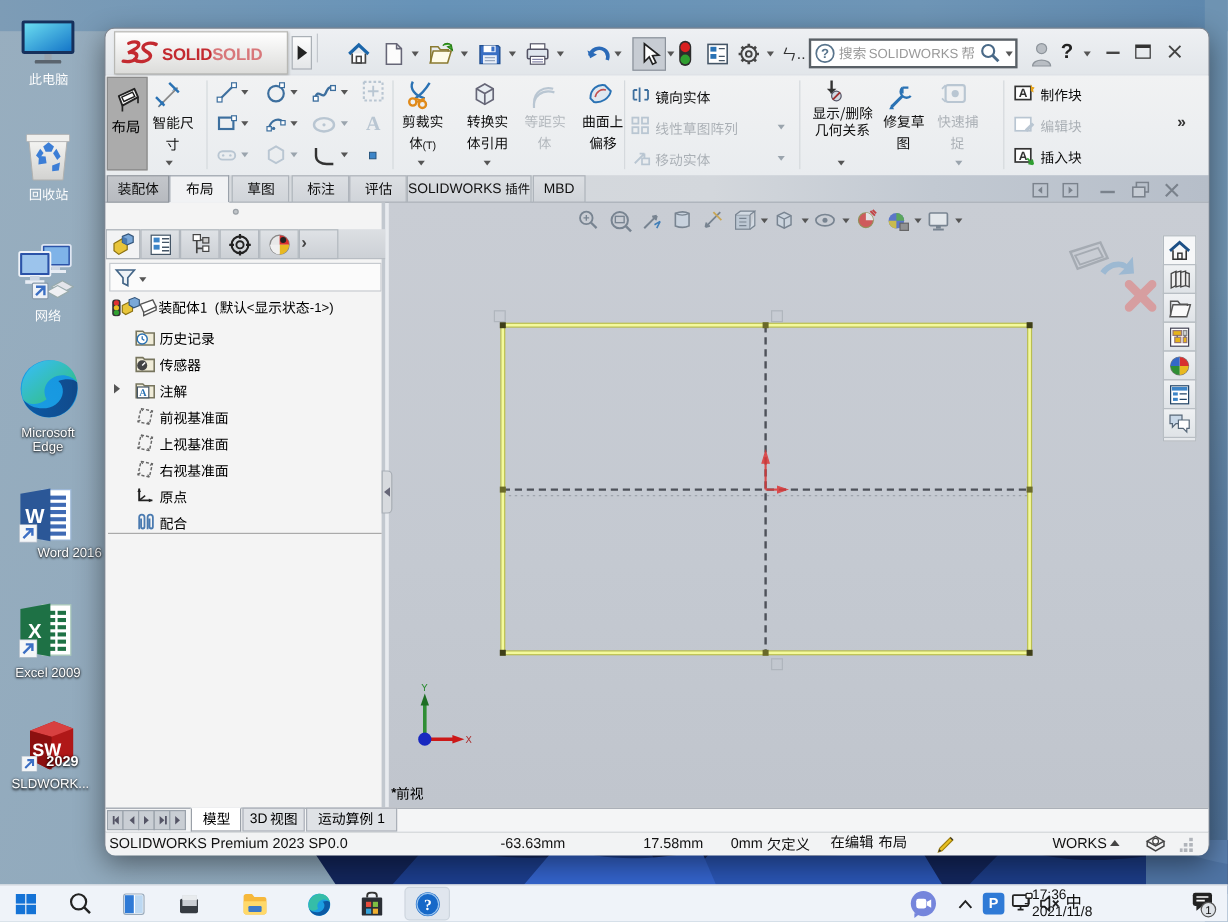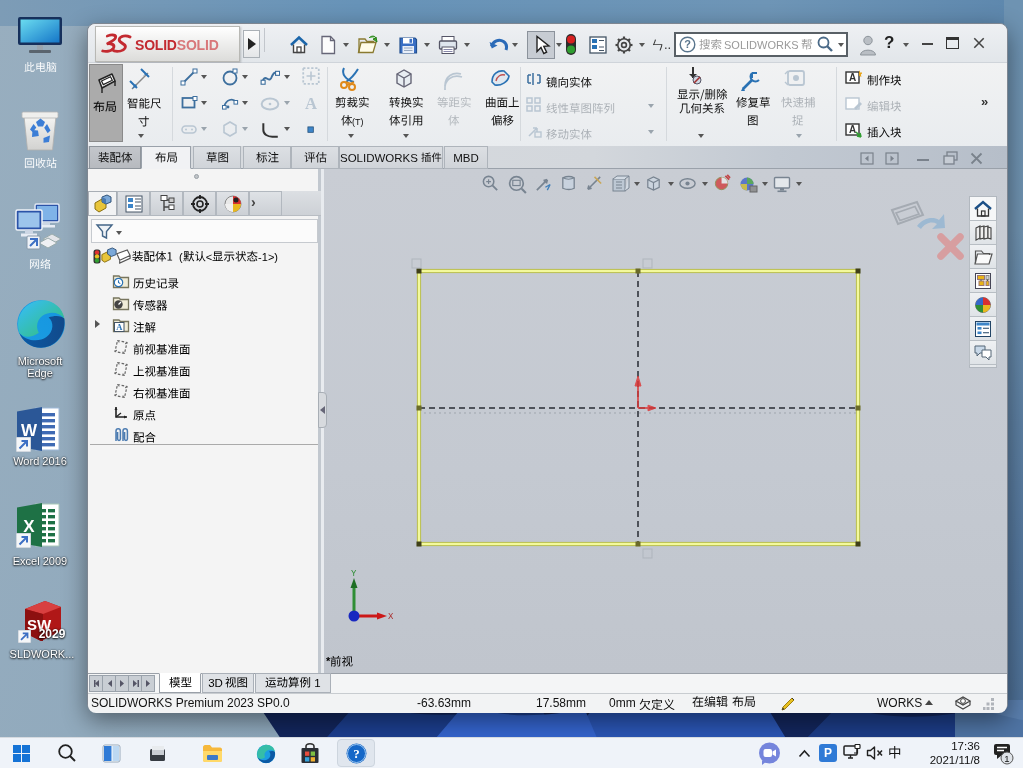--- a/index.html
+++ b/index.html
@@ -236,21 +236,21 @@
       <rect x="24" y="31" width="16" height="3.4"></rect>
       <rect x="24" y="37" width="16" height="3.4"></rect>
     </g>
 <path d="M2 5.5 L27 1 L27 45 L2 40.5 Z" fill="#2b5797"></path>
 <text x="14" y="30" font-family="Liberation Sans" font-size="17" font-weight="bold" fill="#fff" text-anchor="middle">W</text>
 </svg>
 <svg class="ab" style="left:16px;top:437px" width="15" height="15" viewBox="0 0 15 15">
     <rect width="15" height="15" fill="#f4f6f8" stroke="#b0bac6"></rect>
     <path d="M3.5 11.5 L11 4 M5.5 4 H11 V9.5" stroke="#3c6fc4" stroke-width="2" fill="none"></path>
   </svg>
-<div class="lbl" style="left:2px;top:455px;width:76px">Word 2016</div>
+<div class="lbl" style="left:20px;top:455px;width:76px">Word 2016</div>
 <svg class="ab" style="left:15px;top:502px" width="48" height="46" viewBox="0 0 48 46">
 <path d="M20 2 L44 2 L44 44 L20 44 Z" fill="#fff" stroke="#a8c8b8"></path>
 <g fill="#1e7145">
       <rect x="24" y="7" width="7" height="3.4"></rect>
       <rect x="33" y="7" width="7" height="3.4"></rect>
       <rect x="24" y="13" width="7" height="3.4"></rect>
       <rect x="33" y="13" width="7" height="3.4"></rect>
       <rect x="24" y="19" width="7" height="3.4"></rect>
       <rect x="33" y="19" width="7" height="3.4"></rect>
       <rect x="24" y="25" width="7" height="3.4"></rect>
@@ -1285,21 +1285,21 @@
   </svg>
 <svg class="ab" style="left:866px;top:745px" width="18" height="16" viewBox="0 0 18 16">
     <path d="M1.5 5.5 H4.5 L8.5 2 V14 L4.5 10.5 H1.5 Z" fill="none" stroke="#222" stroke-width="1.4" stroke-linejoin="round"></path>
     <path d="M11.5 5.5 L16 10.5 M16 5.5 L11.5 10.5" stroke="#222" stroke-width="1.5"></path>
   </svg>
 <div class="ab" style="left:888px;top:743px"><svg width="13.5" height="15.9" viewBox="0 0 13.5 15.9">
       <g fill="#111" transform="translate(0,12.42) scale(0.01350,-0.01350)">
         <use href="#c109" x="0"></use>
       </g>
     </svg></div>
-<div class="ab" style="left:912px;top:740px;width:68px;text-align:right;font-size:11.5px;color:#111;line-height:13.5px">17:36<br>2021/11/8</div>
+<div class="ab" style="left:860px;top:740px;width:68px;font-size:11.5px;color:#111;line-height:13.5px">17:36<br>2021/11/8</div>
 <svg class="ab" style="left:991px;top:743px" width="24" height="22" viewBox="0 0 24 22">
     <g>
       <rect x="3" y="1" width="16" height="11" rx="2" fill="#222"></rect>
       <path d="M6 12 L6 16 L11 12 Z" fill="#222"></path>
       <path d="M6 4.5 H16 M6 7.5 H13" stroke="#fff" stroke-width="1.4"></path>
     </g>
     <circle cx="16" cy="15" r="6" fill="#dfe3e8" stroke="#555"></circle>
     <text x="16" y="19" text-anchor="middle" font-size="9.5" fill="#111" font-family="Liberation Sans">1</text>
   </svg>
 </body></html>

